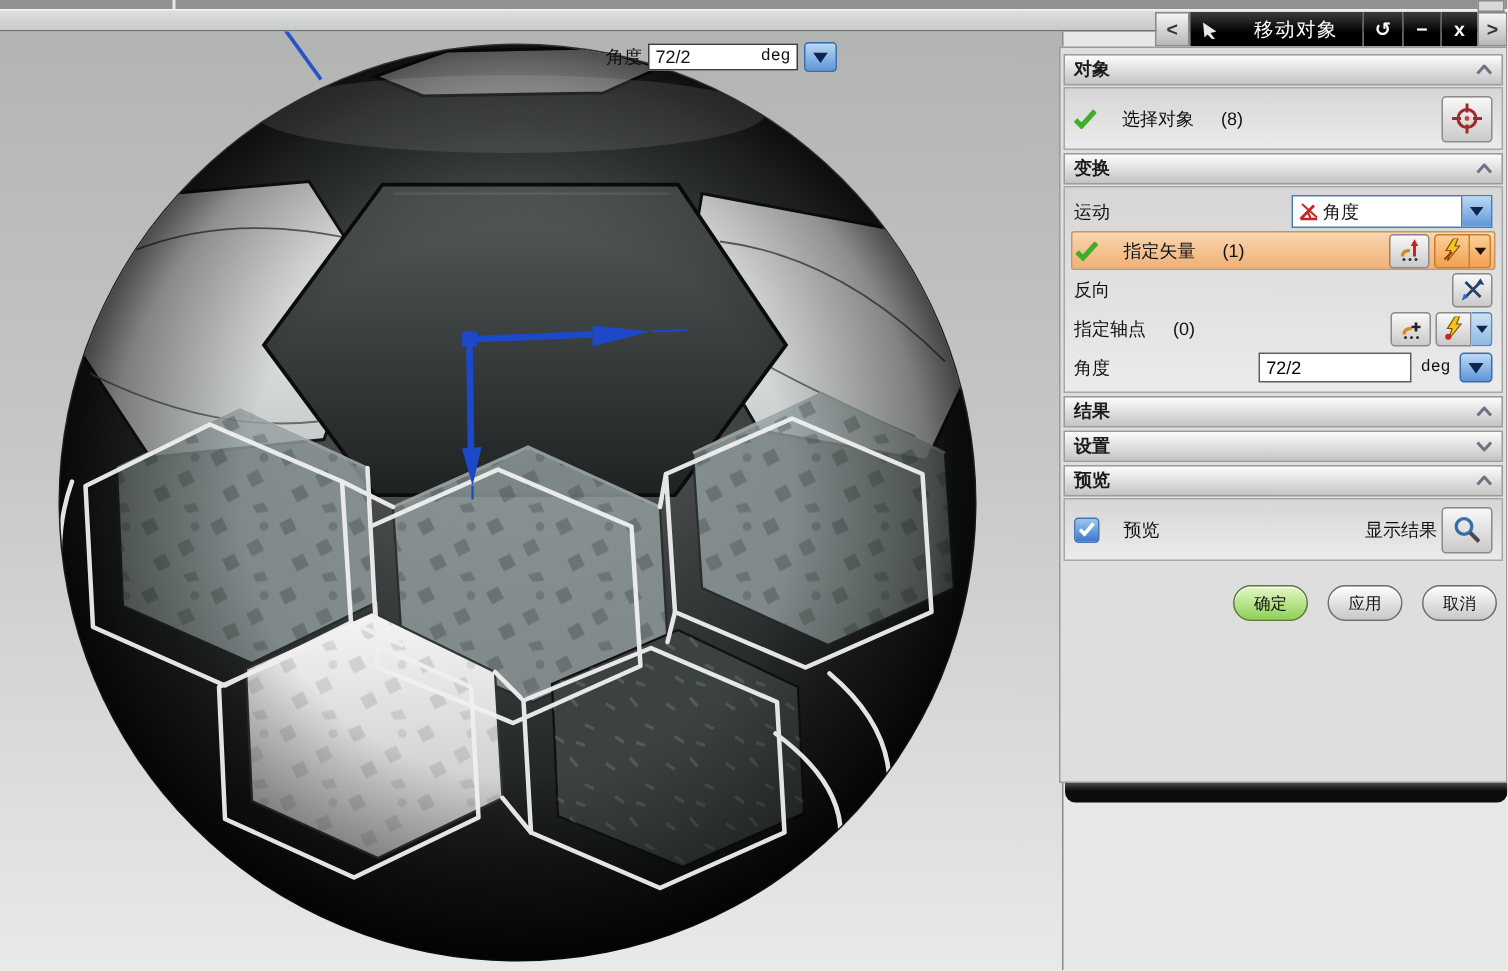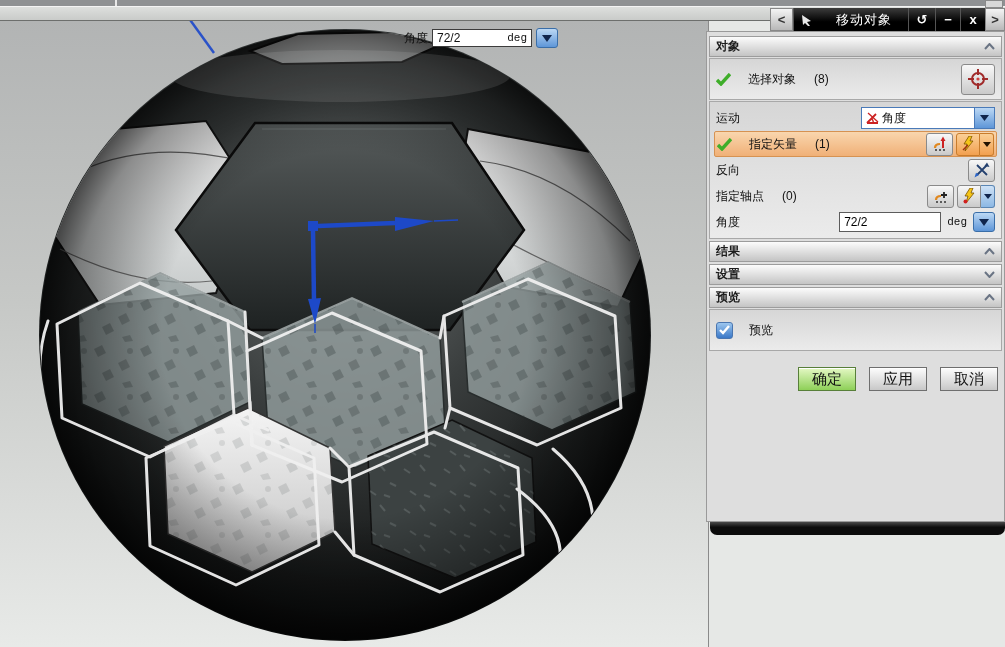--- a/index.html
+++ b/index.html
@@ -60,21 +60,21 @@
   .combo .c-dd{width:19px;height:20px;background:linear-gradient(#bcd8f4,#5e96d8);border-left:1px solid #4a7ab8;display:flex;align-items:center;justify-content:center;}
 
   input.tin{height:18px;border:1px solid #5c5c5c;font-size:12px;font-family:"Liberation Sans",sans-serif;padding:0 4px;background:#fff;box-sizing:content-box;}
   .unit{font-size:11px;font-family:"Liberation Mono","DejaVu Sans Mono",monospace;margin:0 3px;}
 
   .radio{width:14px;height:14px;border-radius:50%;border:1px solid #7a7a7a;background:radial-gradient(#fff 30%,#dcdcdc);display:inline-flex;align-items:center;justify-content:center;margin-right:4px;box-sizing:border-box;}
   .radio .dot{width:7px;height:7px;border-radius:50%;background:radial-gradient(#6ec2f0 20%,#1b62c8);}
   .cbox{width:15px;height:15px;border:1px solid #4a76b0;border-radius:3px;background:linear-gradient(#9cc6ee,#3a78c8);display:inline-flex;align-items:center;justify-content:center;margin-right:4px;}
 
   .btnrow{display:flex;justify-content:flex-end;gap:13px;margin:16px 4px 0 0;}
-  .btn{height:22px;padding:0 13px;border:1px solid #6f6f6f;border-radius:0;background:linear-gradient(#fdfdfd,#c8c8c8);font-size:15px;display:flex;align-items:center;box-shadow:inset 0 1px 0 #fff;}
+  .btn{height:22px;padding:0 13px;border:1px solid #6f6f6f;border-radius:12px;background:linear-gradient(#fdfdfd,#c8c8c8);font-size:11px;display:flex;align-items:center;box-shadow:inset 0 1px 0 #fff;}
   .btn.ok{background:linear-gradient(#e4f8c4,#8ed058);border-color:#587f3a;}
 </style>
 </head>
 <body>
 
 <div class="screen">
 
   <div class="topbar1">
       <div class="tb-div"></div>
     </div>
@@ -237,20 +237,26 @@
             <svg width="22" height="22">
               <circle cx="11" cy="11" r="6" fill="none" stroke="#a02a2a" stroke-width="2"></circle>
               <path d="M11 1 V7 M11 15 V21 M1 11 H7 M15 11 H21" stroke="#a02a2a" stroke-width="2"></path>
               <circle cx="11" cy="11" r="1.6" fill="#d04040"></circle>
             </svg>
           </span>
         </span>
       </div>
     </div>
 
+    <div class="shead">
+      <span>变换</span>
+      <svg class="chev" width="11" height="7">
+          <polyline points="1,6 5.5,1 10,6" fill="none" stroke="#6a7484" stroke-width="2"></polyline>
+        </svg>
+    </div>
     <div class="gbox">
       <div class="frow">
         <span class="lbl">运动</span>
         <span class="rgt">
           <span class="combo">
             <span class="c-ic">
               <svg width="15" height="14">
                 <path d="M2 12 L11 3 M2 12 H13" stroke="#cc2222" stroke-width="1.8" fill="none"></path>
                 <path d="M8.5 12 A6.5 6.5 0 0 0 6.5 7.5" stroke="#cc2222" stroke-width="1.5" fill="none"></path>
                 <path d="M3 2 L13 11" stroke="#cc2222" stroke-width="1.3"></path>
@@ -372,20 +378,29 @@
         </svg>
     </div>
     <div class="gbox">
       <div class="frow" style="height:34px">
         <span class="cbox">
           <svg width="11" height="10">
               <polyline points="1,5 4,8 10,1" fill="none" stroke="#fff" stroke-width="2.4"></polyline>
             </svg>
         </span>
         <span>预览</span>
+        <span class="rgt">
+          <span>显示结果</span>
+          <span class="ibtn big">
+            <svg width="20" height="20">
+              <circle cx="8" cy="8" r="5.2" fill="none" stroke="#3a6ea8" stroke-width="2.2"></circle>
+              <line x1="12" y1="12" x2="18" y2="18" stroke="#4a4a4a" stroke-width="2.6"></line>
+            </svg>
+          </span>
+        </span>
       </div>
     </div>
 
     <div class="btnrow">
       <div class="btn ok">
           <span>确定</span>
         </div>
       <div class="btn">
           <span>应用</span>
         </div>

